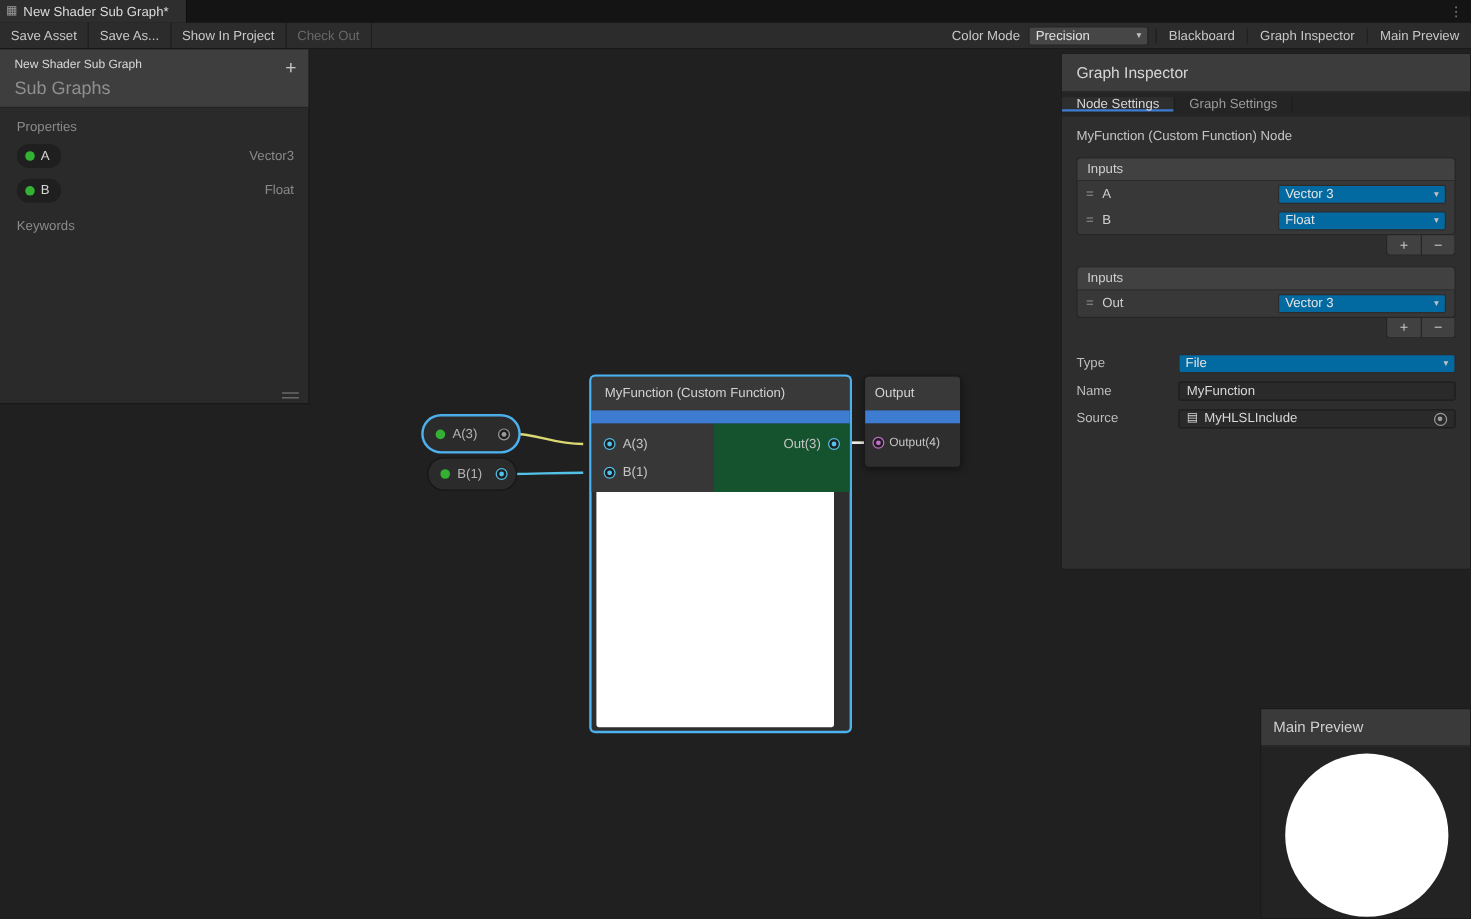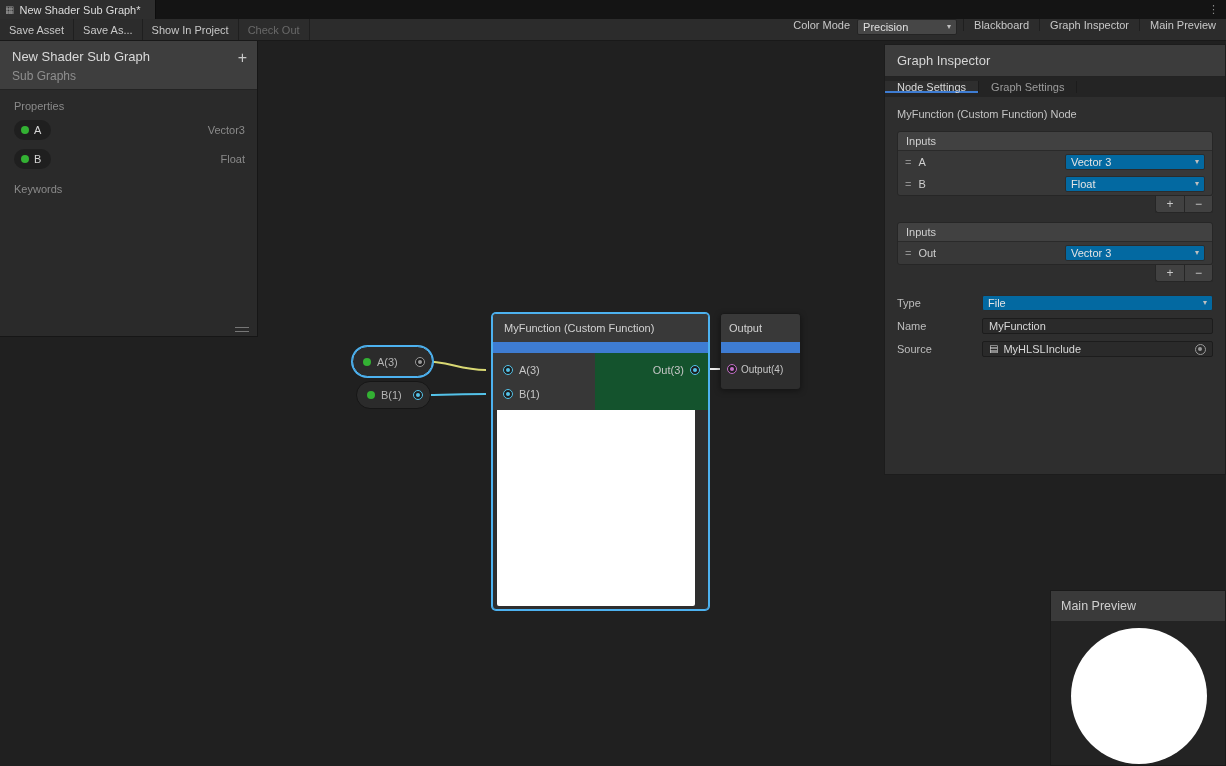--- a/index.html
+++ b/index.html
@@ -14,21 +14,21 @@
     color:#dcdcdc;border-right:1px solid #0d0d0d}
   .tab-icon{color:#9a9a9a;font-size:10px;line-height:1}
   .tabstrip-menu{margin-left:auto;padding:0 7px;color:#8a8a8a;display:flex;align-items:center}
 
   
   .toolbar{position:absolute;top:19px;left:0;right:0;height:22px;background:#2c2c2c;
     border-bottom:1px solid #191919;display:flex;align-items:stretch;z-index:30}
   .tb-btn{display:flex;align-items:center;padding:0 9px;color:#c8c8c8;background:none;
     border:none;border-right:1px solid #1f1f1f;font:inherit;cursor:default}
   .tb-btn.disabled{color:#696969}
-  .tb-right{margin-left:auto;display:flex;align-items:flex-start}
+  .tb-right{margin-left:auto;display:flex;align-items:center}
   .tb-label{display:flex;align-items:center;padding:0 7px;color:#c8c8c8}
   .tb-dd-wrap{display:flex;align-items:center;margin-right:6px}
   .tb-dropdown{display:flex;align-items:center;justify-content:space-between;width:100px;
     height:16px;background:#464646;border:1px solid #242424;border-radius:2px;padding:0 5px;color:#e0e0e0}
   .caret{font-size:8px;color:#c0c0c0;line-height:1}
   .tb-toggle{display:flex;align-items:center;padding:0 10px;border:none;
     border-left:1px solid #1f1f1f;background:none;color:#c8c8c8;font:inherit}
 
   
   .edges{position:absolute;top:0;left:0;width:1226px;height:766px;z-index:1;pointer-events:none}
@@ -69,22 +69,22 @@
   .pill.selected{border-color:var(--selection-blue);box-shadow:0 0 0 1px var(--selection-blue)}
   .pill-a{left:352px;top:346px;width:81px}
   .pill-b{left:356px;top:381px;width:75px;height:28px}
   .prop-dot{width:8px;height:8px;border-radius:50%;background:var(--property-green);flex:none}
   .pill-label{flex:1}
 
   
   .blackboard{position:absolute;left:0;top:41px;width:258px;height:296px;background:#2a2a2a;
     border-right:1px solid #161616;border-bottom:1px solid #161616;z-index:10}
   .bb-header{height:49px;background:#3e3e3e;padding:8px 12px 0;position:relative;border-bottom:1px solid #232323}
-  .bb-title{font-size:13px;color:#dadada}
-  .bb-sub{font-size:12px;color:#8f8f8f;margin-top:5px}
+  .bb-title{font-size:10px;color:#dadada}
+  .bb-sub{font-size:15px;color:#8f8f8f;margin-top:5px}
   .bb-add{position:absolute;right:10px;top:9px;font-size:16px;color:#c8c8c8;background:none;border:none;line-height:1}
   .bb-section{padding:10px 14px 3px;color:#8a8a8a}
   .bb-row{display:flex;align-items:center;height:29px;padding:0 12px 0 14px}
   .bb-pill{display:inline-flex;align-items:center;gap:5px;height:20px;border-radius:10px;
     background:#1f1f1f;padding:0 10px 0 7px;color:#d6d6d6}
   .bb-type{margin-left:auto;color:#8a8a8a}
   .bb-resize{position:absolute;right:8px;bottom:4px;width:14px;height:5px;
     border-top:1px solid #777;border-bottom:1px solid #777}
 
   

